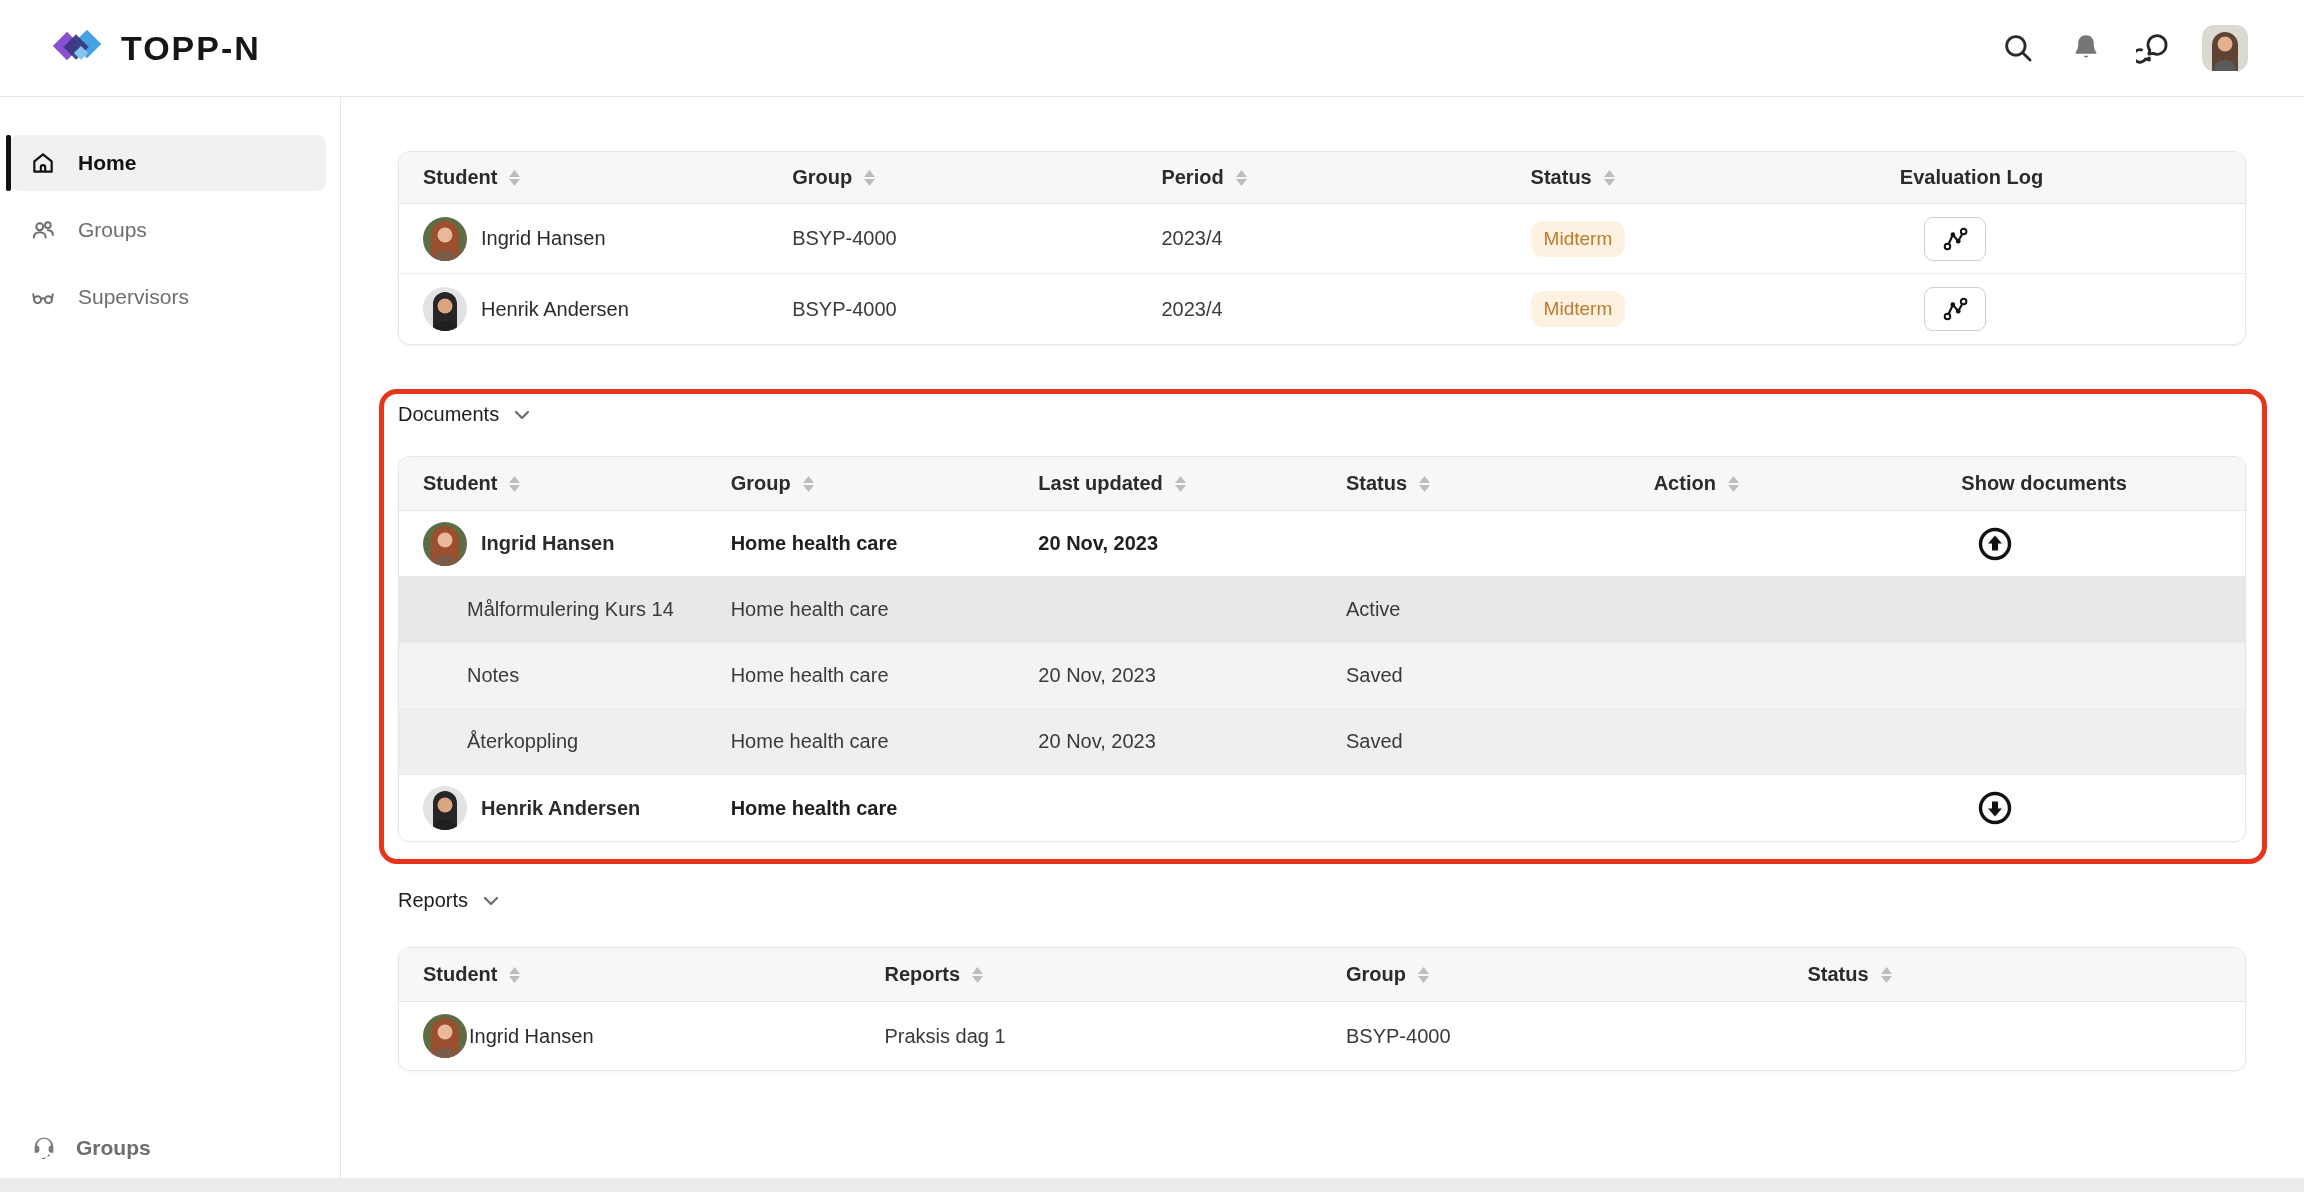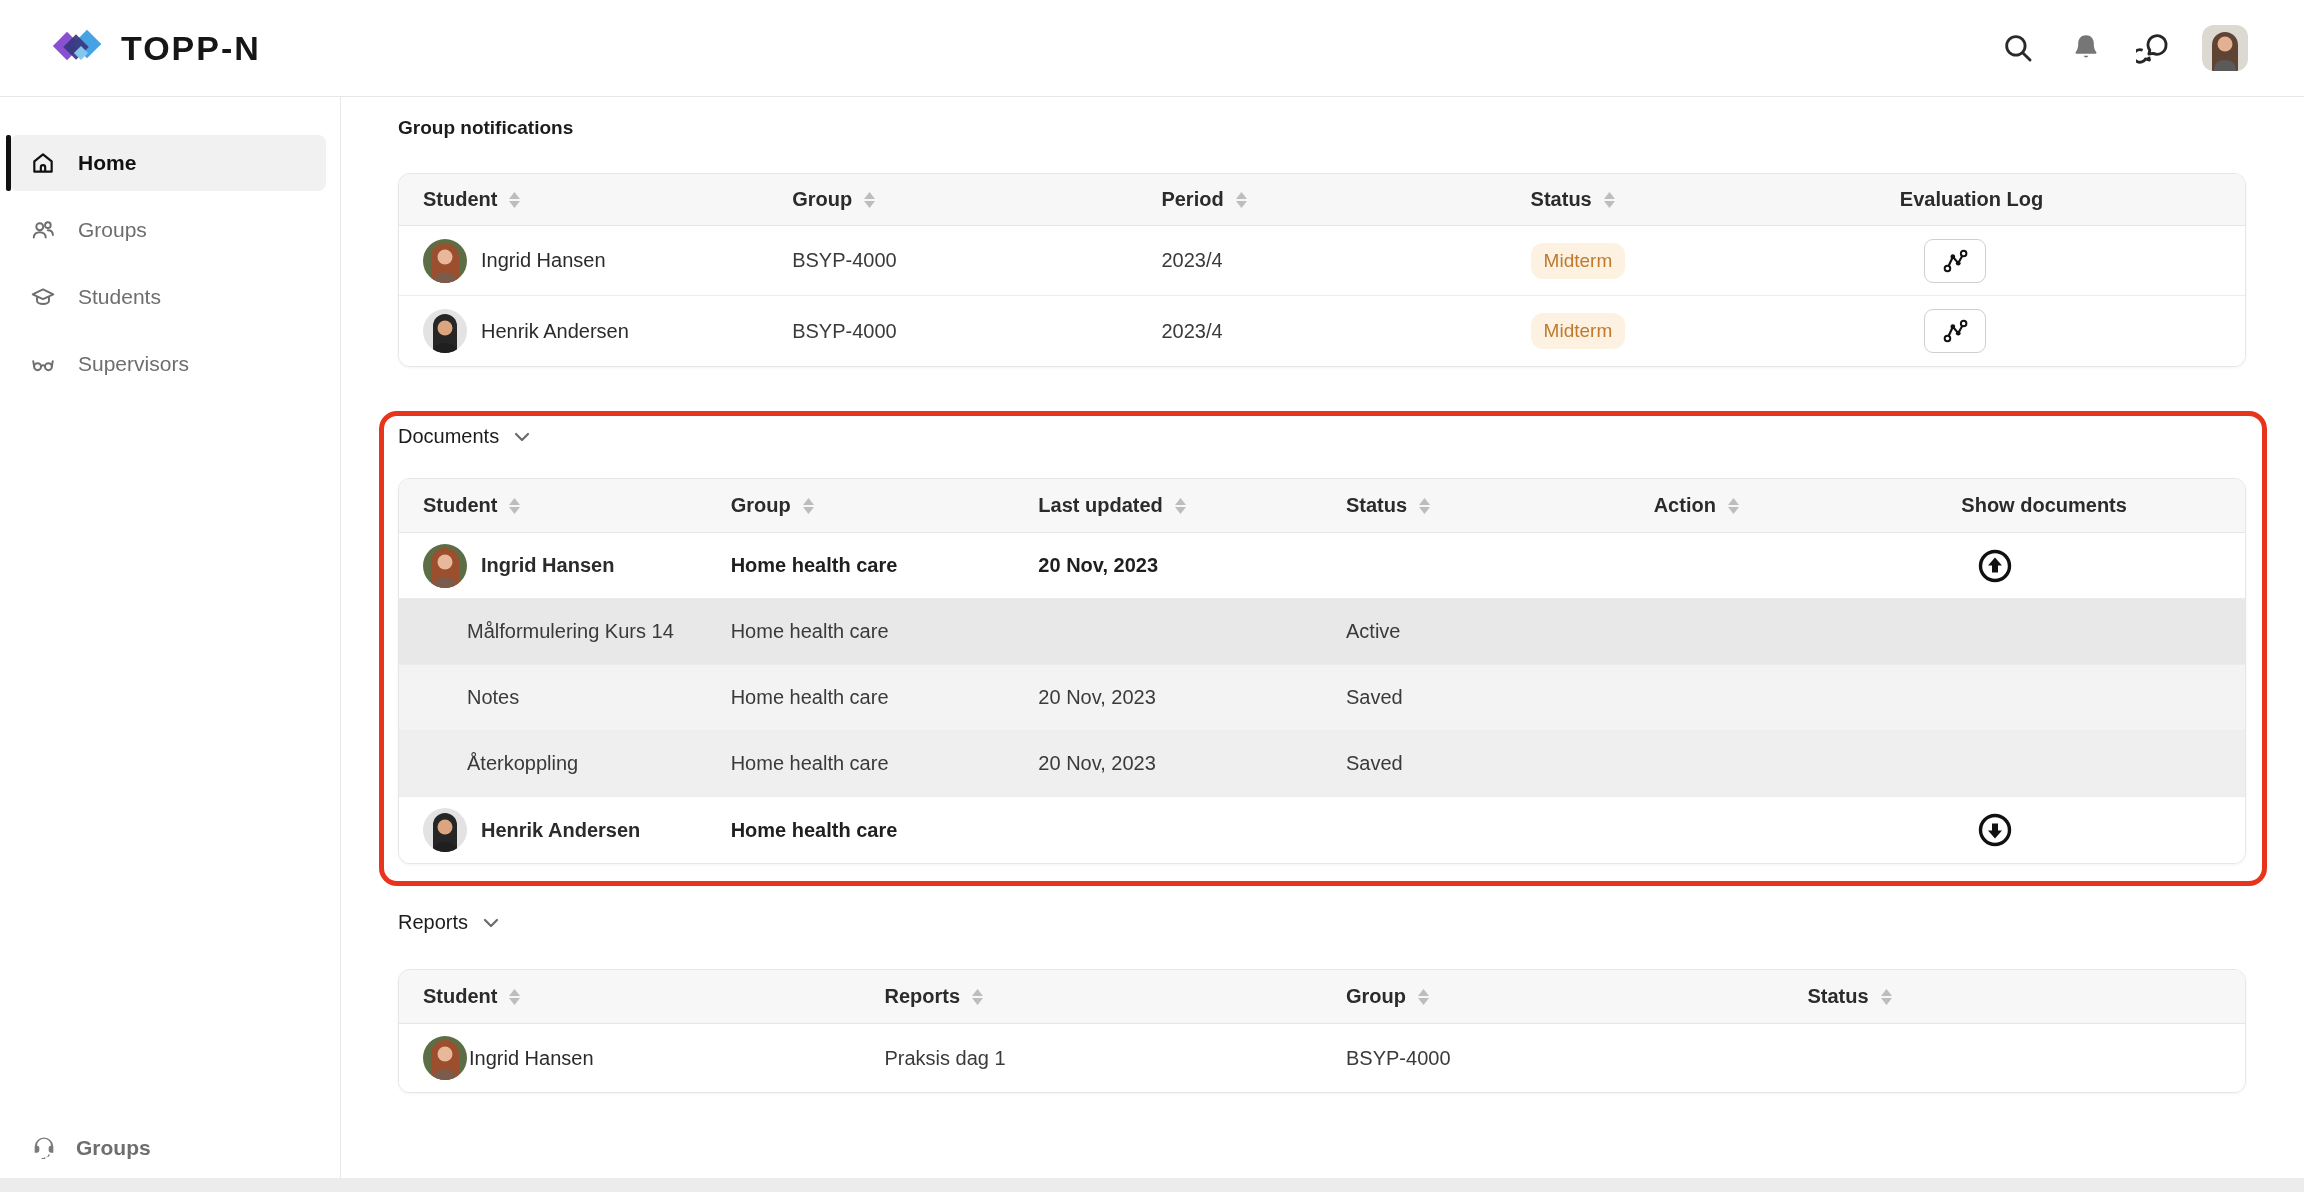--- a/index.html
+++ b/index.html
@@ -126,48 +126,40 @@
     <div class="side-item">
       <svg width="26" height="26" viewBox="0 0 24 24" fill="none" stroke="#6e6e6e" stroke-width="1.8" stroke-linecap="round">
         <circle cx="9" cy="9" r="3.2"></circle>
           <path d="M3.5 19 c0-3.2 2.4-5 5.5-5 s5.5 1.8 5.5 5"></path>
         <circle cx="16.5" cy="7.5" r="2.6"></circle>
           <path d="M16.5 12.3 c2.8 0 4.6 1.7 4.6 4.4"></path>
       </svg>
       <span>Groups</span>
     </div>
     <div class="side-item">
-      <svg width="26" height="26" viewBox="0 0 24 24" fill="none" stroke="#6e6e6e" stroke-width="1.8" stroke-linejoin="round">
-        <path d="M2.5 9.5 L12 5 L21.5 9.5 L12 14 Z"></path>
-        <path d="M6.5 11.8 v4 c0 1.5 2.5 2.7 5.5 2.7 s5.5-1.2 5.5-2.7 v-4"></path>
-      </svg>
-      <span>Students</span>
-    </div>
-    <div class="side-item">
       <svg width="26" height="26" viewBox="0 0 24 24" fill="none" stroke="#6e6e6e" stroke-width="1.8" stroke-linecap="round">
         <circle cx="7" cy="14.5" r="3.2"></circle>
           <circle cx="17" cy="14.5" r="3.2"></circle>
         <path d="M10.2 14 q1.8-1.5 3.6 0"></path>
           <path d="M3.8 14 L3 9.5"></path>
           <path d="M20.2 14 L21 9.5"></path>
       </svg>
       <span>Supervisors</span>
     </div>
     <div class="side-support">
       <svg width="28" height="28" viewBox="0 0 24 24" fill="#7a7a7a">
         <path d="M12 3a8 8 0 0 0-8 8v5h2.2a1.8 1.8 0 0 0 1.8-1.8v-2.4A1.8 1.8 0 0 0 6.2 10H6a6 6 0 0 1 12 0h-.2a1.8 1.8 0 0 0-1.8 1.8v2.4a1.8 1.8 0 0 0 1.8 1.8H20v-5a8 8 0 0 0-8-8z"></path>
         <path d="M17 17.5c0 1.6-1.8 2.5-4 2.7v1.3h-3v-1h2v-.4c2.8-.1 3.6-1 3.6-2.6z"></path>
       </svg>
       <span>Groups</span>
     </div>
   </nav>
 
   <main class="main">
 
-    <h1 class="page-title">Group notifications</h1>
 
 
     <div class="card tbl-eval">
       <div class="thead cols5">
         <div class="th">
             <span>Student</span>
           <svg width="15" height="20" viewBox="0 0 15 20">
               <path d="M7.5 2 L13 9 H2 Z" fill="#bdbdbd"></path>
               <path d="M2 11 H13 L7.5 18 Z" fill="#bdbdbd"></path>
             </svg>

